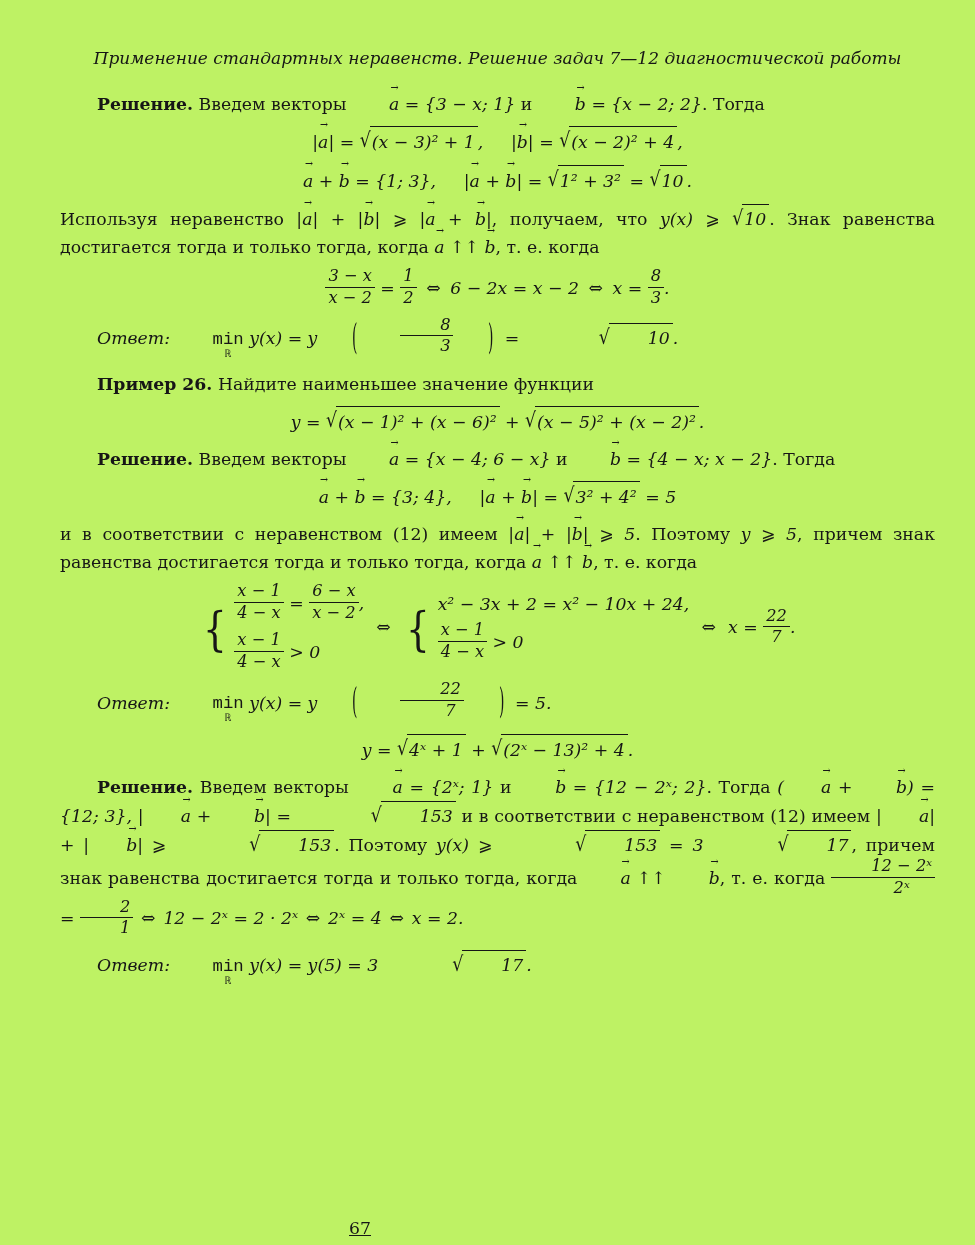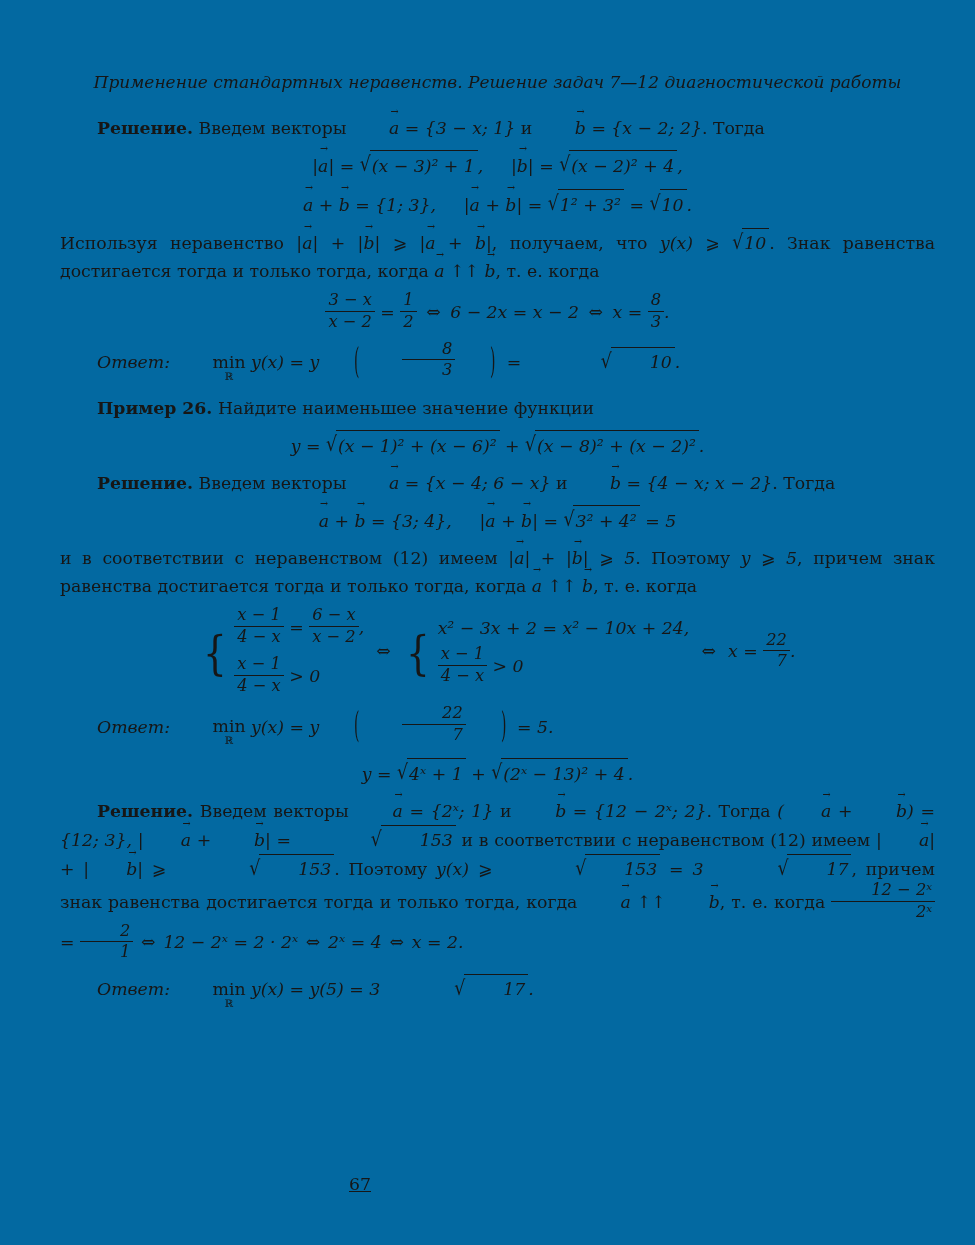--- a/index.html
+++ b/index.html
@@ -1,44 +1,44 @@
 <!DOCTYPE html>
 <html><head>
 <meta charset="utf-8">
 <style>
   html,body{margin:0;padding:0;background:#ffffff;}
   .page{
-    position:relative;width:975px;height:1245px;overflow:hidden;background:#0369a1;
-    box-sizing:border-box;padding:68px 40px 0 60px;
+    position:relative;width:975px;height:1245px;overflow:hidden;background:#bef264;
+    box-sizing:border-box;padding:44px 40px 0 60px;
     font-family:"DejaVu Serif","DejaVu Sans",serif;
     font-size:17.3px;line-height:28px;color:#161616;
   }
   .hdr{font-style:italic;text-align:center;margin:0 0 18px 0;font-size:17px;}
   .para{text-align:justify;margin:2px 0;}
   .ind{text-indent:37px;}
   .exhead{margin-top:6px;}
   .ans{margin:10px 0;}
   .eq{text-align:center;margin:8px 0;line-height:30px;}
-  .folio{position:absolute;left:349px;top:1170px;text-decoration:underline;}
+  .folio{position:absolute;left:349px;top:1214px;text-decoration:underline;}
   
   .m{font-style:italic;}
   .bold{font-weight:bold;}
   .ital{font-style:italic;}
   .sp{display:inline-block;}
   .vec{position:relative;display:inline-block;font-style:italic;}
   .vec .arr{position:absolute;left:55%;top:-0.62em;transform:translateX(-50%) scaleX(0.9);
     font-size:0.62em;font-style:normal;line-height:1;}
   .sqrt{display:inline-block;white-space:nowrap;font-style:italic;}
   .rad{display:inline-block;transform:scaleY(1.18);transform-origin:70% 80%;font-style:normal;margin-right:-1px;}
   .bar{display:inline-block;border-top:1.5px solid currentColor;padding:0 3px 0 2px;}
   .frac{display:inline-block;vertical-align:middle;position:relative;top:-0.12em;
-    text-align:right;font-size:0.94em;line-height:1.15;}
+    text-align:center;font-size:0.94em;line-height:1.15;}
   .frac .num{display:block;border-bottom:1.2px solid currentColor;padding:0 3px 1px;}
   .frac .den{display:block;padding:1px 3px 0;}
-  .munder{display:inline-block;position:relative;font-style:normal;}
+  .munder{display:inline-block;position:relative;font-style:normal;font-family:Liberation Mono, monospace;}
   .munder .ub{position:absolute;left:50%;top:82%;transform:translateX(-50%);font-size:0.6em;line-height:1;}
   .pgroup{display:inline-flex;align-items:center;vertical-align:middle;position:relative;top:-0.1em;}
   .bigp{display:inline-block;transform:scale(0.8,2.05);line-height:1;font-style:normal;padding:0 1px;}
   .cases{display:inline-flex;align-items:center;vertical-align:middle;text-align:left;}
   .cbrace{display:inline-block;font-size:2.7em;line-height:0.95;transform:scaleX(0.8);
     font-style:normal;margin-right:5px;font-weight:400;}
   .crows{display:inline-flex;flex-direction:column;gap:9px;align-items:flex-start;}
   .crow{display:block;line-height:1.2;}
 </style>
 </head>
@@ -50,21 +50,21 @@
   <div class="eq"><span class="m">|</span><span class="vec"><span class="vl">a</span><span class="arr">→</span></span><span class="m">| = </span><span class="sqrt"><span class="rad">√</span><span class="bar"><span class="m">(x − 3)² + 1</span></span></span><span class="m">,</span><span class="sp" style="width: 1.6em;">&nbsp;</span><span class="m">|</span><span class="vec"><span class="vl">b</span><span class="arr">→</span></span><span class="m">| = </span><span class="sqrt"><span class="rad">√</span><span class="bar"><span class="m">(x − 2)² + 4</span></span></span><span class="m">,</span></div>
   <div class="eq"><span class="vec"><span class="vl">a</span><span class="arr">→</span></span><span class="m"> + </span><span class="vec"><span class="vl">b</span><span class="arr">→</span></span><span class="m"> = {1; 3},</span><span class="sp" style="width: 1.6em;">&nbsp;</span><span class="m">|</span><span class="vec"><span class="vl">a</span><span class="arr">→</span></span><span class="m"> + </span><span class="vec"><span class="vl">b</span><span class="arr">→</span></span><span class="m">| = </span><span class="sqrt"><span class="rad">√</span><span class="bar"><span class="m">1² + 3²</span></span></span><span class="m"> = </span><span class="sqrt"><span class="rad">√</span><span class="bar"><span class="m">10</span></span></span><span class="m">.</span></div>
   <p class="para"><span class="t">Используя неравенство </span><span class="m">|</span><span class="vec"><span class="vl">a</span><span class="arr">→</span></span><span class="m">| + |</span><span class="vec"><span class="vl">b</span><span class="arr">→</span></span><span class="m">| ⩾ |</span><span class="vec"><span class="vl">a</span><span class="arr">→</span></span><span class="m"> + </span><span class="vec"><span class="vl">b</span><span class="arr">→</span></span><span class="m">|</span><span class="t">, получаем, что </span><span class="m">y(x) ⩾ </span><span class="sqrt"><span class="rad">√</span><span class="bar"><span class="m">10</span></span></span><span class="t">. Знак равенства достигается тогда и только тогда, когда </span><span class="vec"><span class="vl">a</span><span class="arr">→</span></span><span class="m"> ↑↑ </span><span class="vec"><span class="vl">b</span><span class="arr">→</span></span><span class="t">, т. е. когда</span></p>
   <div class="eq"><span class="frac"><span class="num"><span class="m">3 − x</span></span><span class="den"><span class="m">x − 2</span></span></span><span class="m"> = </span><span class="frac"><span class="num"><span class="m">1</span></span><span class="den"><span class="m">2</span></span></span><span class="sp" style="width: 0.55em;">&nbsp;</span><span class="m">⇔</span><span class="sp" style="width: 0.55em;">&nbsp;</span><span class="m">6 − 2x = x − 2</span><span class="sp" style="width: 0.55em;">&nbsp;</span><span class="m">⇔</span><span class="sp" style="width: 0.55em;">&nbsp;</span><span class="m">x = </span><span class="frac"><span class="num"><span class="m">8</span></span><span class="den"><span class="m">3</span></span></span><span class="m">.</span></div>
   <p class="para ind ans"><span class="ital">Ответ: </span><span class="munder"><span class="ut">min</span><span class="ub">ℝ</span></span><span class="m"> y(x) = y</span><span class="pgroup">
         <span class="bigp">(</span>
         <span class="pmid"><span class="frac"><span class="num"><span class="m">8</span></span><span class="den"><span class="m">3</span></span></span></span>
         <span class="bigp">)</span>
       </span><span class="m"> = </span><span class="sqrt"><span class="rad">√</span><span class="bar"><span class="m">10</span></span></span><span class="m">.</span></p>
   <p class="para ind exhead"><span class="bold">Пример 26.</span><span class="t">  Найдите наименьшее значение функции</span></p>
-  <div class="eq"><span class="m">y = </span><span class="sqrt"><span class="rad">√</span><span class="bar"><span class="m">(x − 1)² + (x − 6)²</span></span></span><span class="m"> + </span><span class="sqrt"><span class="rad">√</span><span class="bar"><span class="m">(x − 8)² + (x − 2)²</span></span></span><span class="m">.</span></div>
+  <div class="eq"><span class="m">y = </span><span class="sqrt"><span class="rad">√</span><span class="bar"><span class="m">(x − 1)² + (x − 6)²</span></span></span><span class="m"> + </span><span class="sqrt"><span class="rad">√</span><span class="bar"><span class="m">(x − 5)² + (x − 2)²</span></span></span><span class="m">.</span></div>
   <p class="para ind"><span class="bold">Решение.</span><span class="t"> Введем векторы </span><span class="vec"><span class="vl">a</span><span class="arr">→</span></span><span class="m"> = {x − 4; 6 − x}</span><span class="t"> и </span><span class="vec"><span class="vl">b</span><span class="arr">→</span></span><span class="m"> = {4 − x; x − 2}</span><span class="t">. Тогда</span></p>
   <div class="eq"><span class="vec"><span class="vl">a</span><span class="arr">→</span></span><span class="m"> + </span><span class="vec"><span class="vl">b</span><span class="arr">→</span></span><span class="m"> = {3; 4},</span><span class="sp" style="width: 1.6em;">&nbsp;</span><span class="m">|</span><span class="vec"><span class="vl">a</span><span class="arr">→</span></span><span class="m"> + </span><span class="vec"><span class="vl">b</span><span class="arr">→</span></span><span class="m">| = </span><span class="sqrt"><span class="rad">√</span><span class="bar"><span class="m">3² + 4²</span></span></span><span class="m"> = 5</span></div>
   <p class="para"><span class="t">и в соответствии с неравенством (12) имеем </span><span class="m">|</span><span class="vec"><span class="vl">a</span><span class="arr">→</span></span><span class="m">| + |</span><span class="vec"><span class="vl">b</span><span class="arr">→</span></span><span class="m">| ⩾ 5</span><span class="t">. Поэтому </span><span class="m">y ⩾ 5</span><span class="t">, причем знак равенства достигается тогда и только тогда, когда </span><span class="vec"><span class="vl">a</span><span class="arr">→</span></span><span class="m"> ↑↑ </span><span class="vec"><span class="vl">b</span><span class="arr">→</span></span><span class="t">, т. е. когда</span></p>
   <div class="eq"><span class="cases">
         <span class="cbrace">{</span>
         <span class="crows">
           <span class="crow"><span class="frac"><span class="num"><span class="m">x − 1</span></span><span class="den"><span class="m">4 − x</span></span></span><span class="m"> = </span><span class="frac"><span class="num"><span class="m">6 − x</span></span><span class="den"><span class="m">x − 2</span></span></span><span class="m">,</span></span>
           <span class="crow"><span class="frac"><span class="num"><span class="m">x − 1</span></span><span class="den"><span class="m">4 − x</span></span></span><span class="m"> &gt; 0</span></span>
         </span>
       </span><span class="sp" style="width: 0.7em;">&nbsp;</span><span class="m">⇔</span><span class="sp" style="width: 0.7em;">&nbsp;</span><span class="cases">

